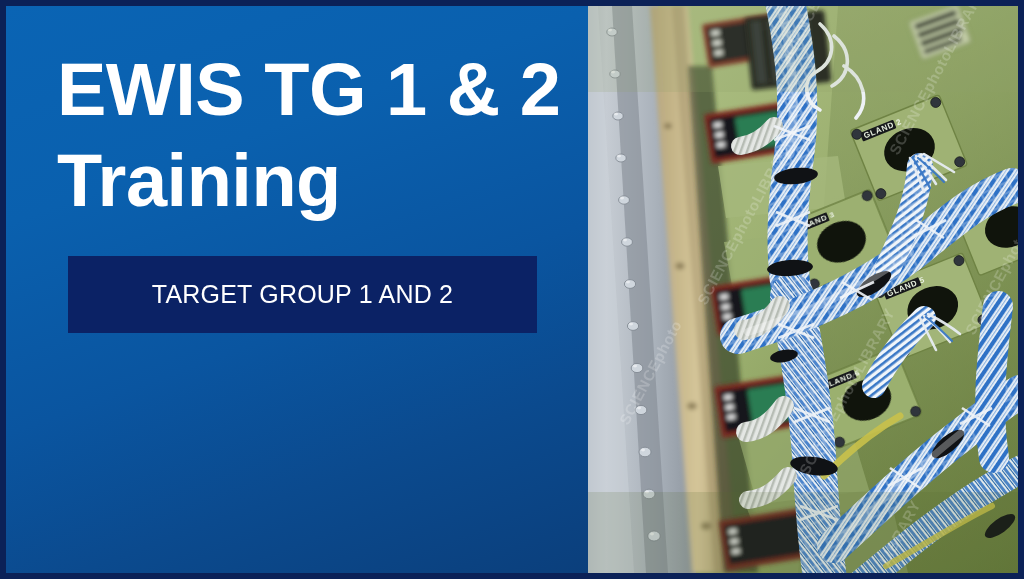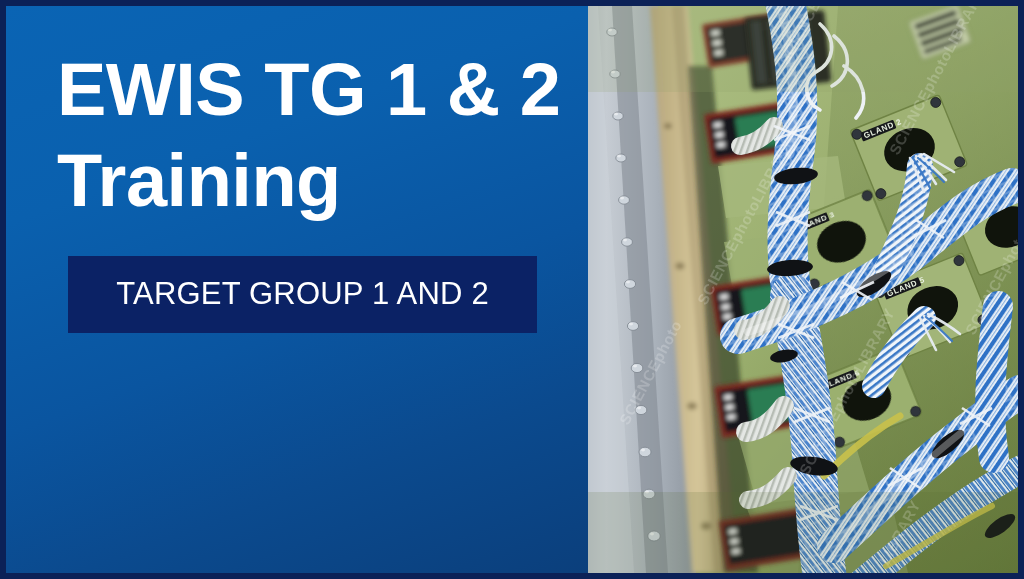--- a/index.html
+++ b/index.html
@@ -66,21 +66,21 @@
     display: flex;
     flex-direction: column;
     align-items: center;
     justify-content: center;
   }
 
   .subtitle-line {
     color: #ffffff;
     font-family: "Liberation Sans", sans-serif;
     font-weight: normal;
-    font-size: 31px;
+    font-size: 25px;
     line-height: 1.32;
     letter-spacing: 0.2px;
     text-align: center;
     white-space: nowrap;
   }
 
   
   .photo-panel {
     position: absolute;
     left: 588px;

